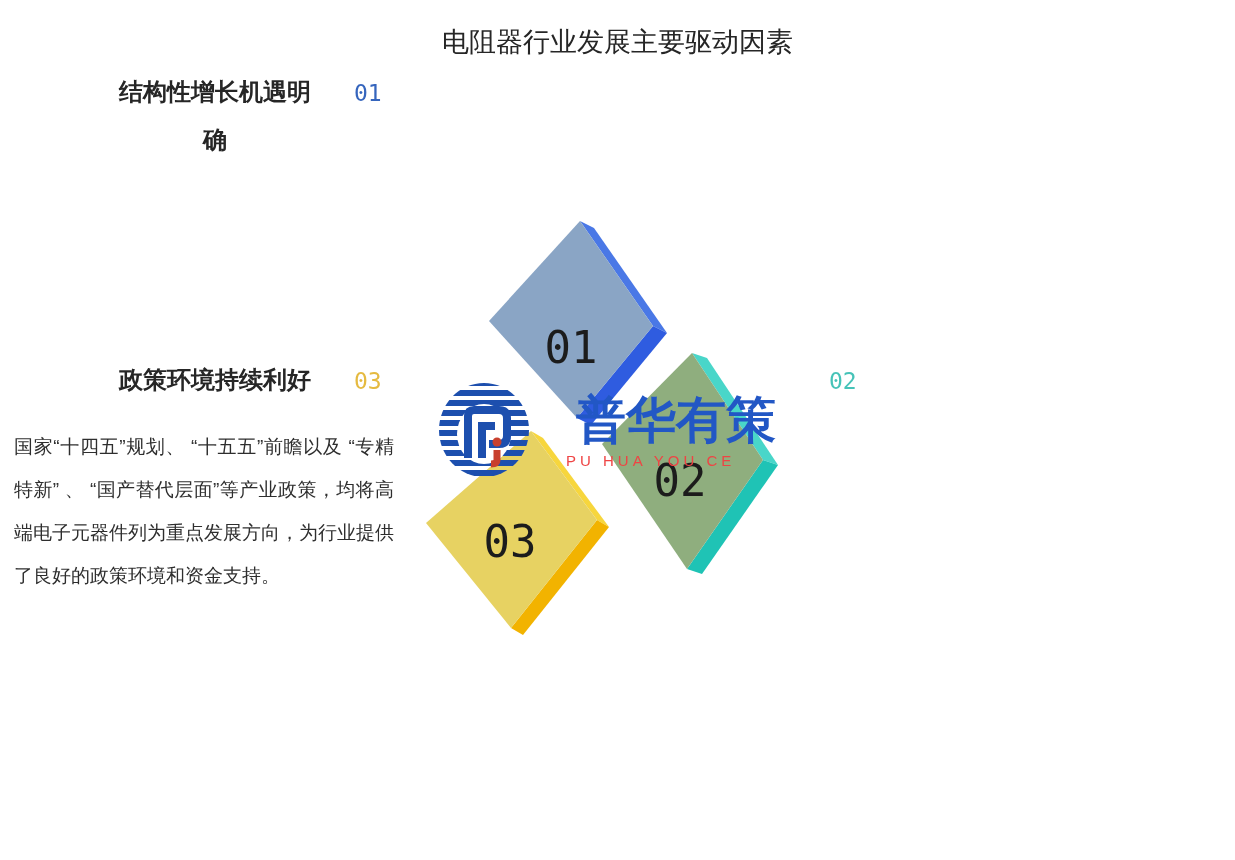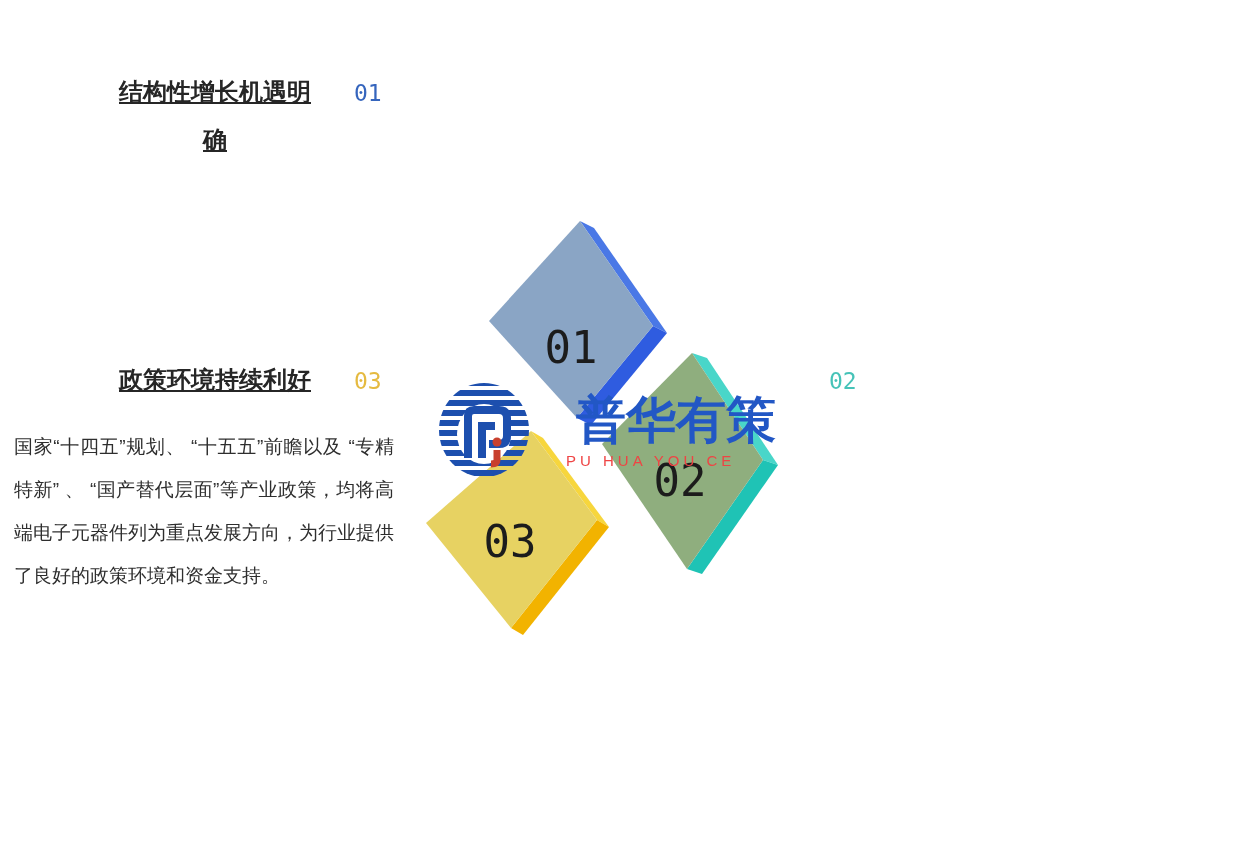--- a/index.html
+++ b/index.html
@@ -15,21 +15,20 @@
   .page-title{
     top:24px;left:0;width:1235px;
     text-align:center;
     font-size:27px;line-height:36px;
     color:#262626;
   }
   .sec-heading{
     font-size:24px;font-weight:bold;
     line-height:48px;text-align:center;
     color:#262626;
-    text-decoration:underline;
   }
   .sec-number{
     font-family:"DejaVu Sans Mono",monospace;
     font-size:23px;line-height:26px;
   }
   .sec-body{
     font-size:19px;line-height:43px;
     text-align:justify;color:#2e2e2e;
   }
   .h1-box{top:68px;left:112px;width:206px;}
@@ -101,20 +100,21 @@
     <ellipse cx="47" cy="50" rx="45" ry="47" fill="url(#logo-stripes)"></ellipse>
     <ellipse cx="47" cy="54" rx="27" ry="30" fill="#ffffff"></ellipse>
     <path d="M31,78 L31,36 Q31,30 37,30 L62,30 Q70,30 70,38 L70,56 Q70,64 62,64 L52,64" fill="none" stroke-width="8" stroke="#1d4fae"></path>
     <path d="M45,78 L45,46 L58,46" fill="none" stroke-width="8" stroke="#1d4fae"></path>
     <circle cx="60" cy="62" r="4.5" fill="#c8402e"></circle>
     <path d="M60,70 L60,80 Q60,84 54,84" fill="none" stroke-width="7" stroke="#c8402e"></path>
   </svg>
   <div class="abs logo-name" style="color: rgb(34, 87, 197);">普华有策</div>
   <div class="abs logo-sub" style="color: #ef4444;">PU HUA YOU CE</div>
 
+  <div class="abs page-title">电阻器行业发展主要驱动因素</div>
 
   <div class="abs sec-heading h1-box">结构性增长机遇明确</div>
   <div class="abs sec-number n1-box" style="color: rgb(53, 101, 189);">01</div>
 
   <div class="abs sec-heading h3-box">政策环境持续利好</div>
   <div class="abs sec-number n3-box" style="color: rgb(229, 186, 64);">03</div>
   <div class="abs sec-body b3-box">国家“十四五”规划、 “十五五”前瞻以及 “专精特新” 、 “国产替代层面”等产业政策，均将高端电子元器件列为重点发展方向，为行业提供了良好的政策环境和资金支持。</div>
 
   <div class="abs sec-number n2-box" style="color: rgb(70, 195, 184);">02</div>
 

